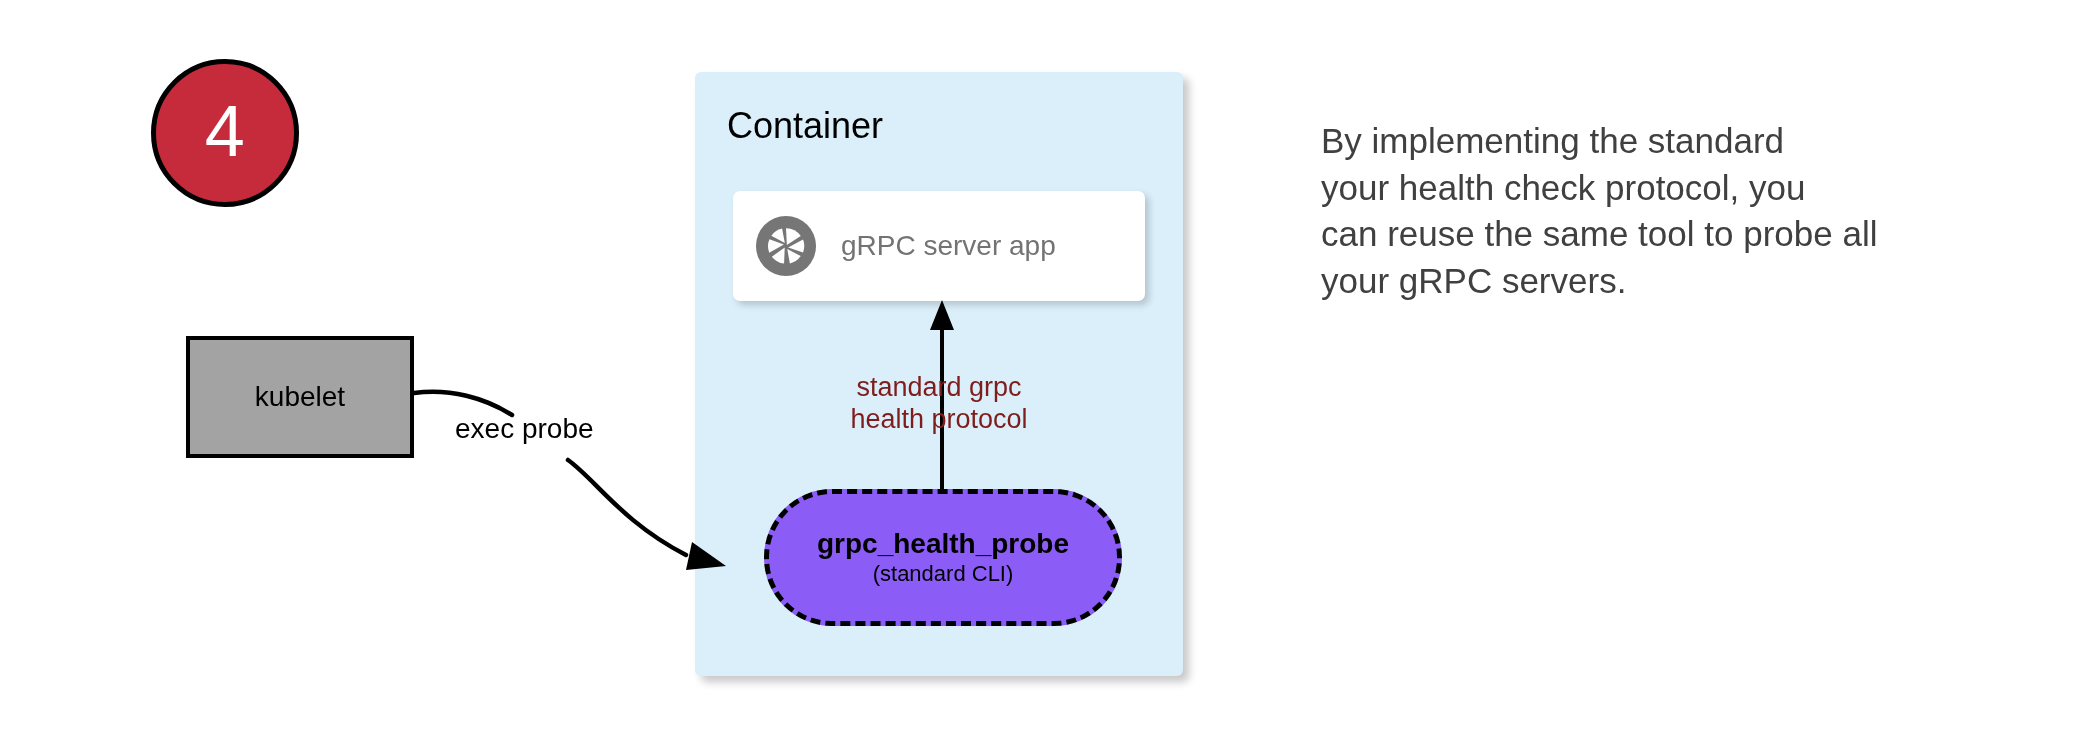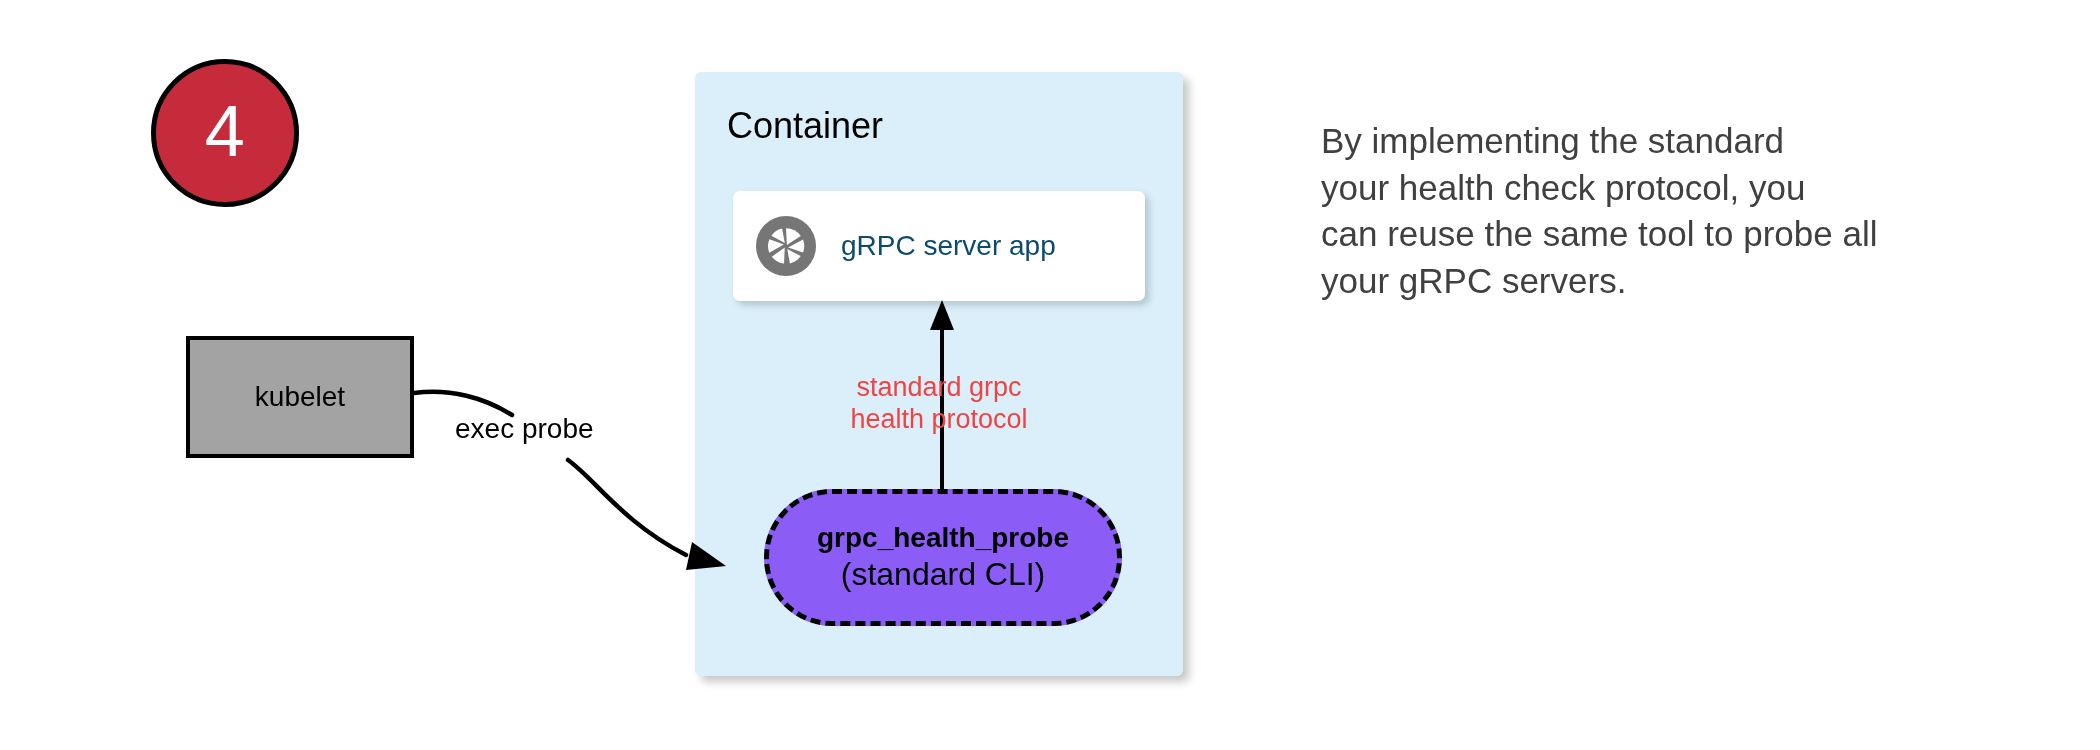--- a/index.html
+++ b/index.html
@@ -85,40 +85,40 @@
     width: 62px;
     height: 62px;
     margin-left: 22px;
     flex: 0 0 auto;
   }
   .server-card-label {
     margin-left: 24px;
     font-size: 28px;
     line-height: 1.2;
     white-space: nowrap;
-    color: #0c4a6e;
+    color: #737373;
   }
 
   
   .protocol-arrow {
     position: absolute;
     left: 912px;
     top: 298px;
     width: 60px;
     height: 200px;
   }
   .protocol-label {
     position: absolute;
     left: 695px;
     top: 372px;
     width: 488px;
     text-align: center;
     font-size: 27px;
     line-height: 1.18;
-    color: #ef4444;
+    color: #7f1d1d;
   }
 
   
   .probe-box {
     position: absolute;
     left: 764px;
     top: 489px;
     width: 358px;
     height: 137px;
     background: #8b5cf6;
@@ -130,21 +130,21 @@
     align-items: center;
     justify-content: center;
   }
   .probe-title {
     font-size: 28px;
     font-weight: bold;
     line-height: 1.22;
     white-space: nowrap;
   }
   .probe-sub {
-    font-size: 32px;
+    font-size: 22px;
     font-weight: 400;
     line-height: 1.22;
     white-space: nowrap;
   }
 
   
   .kubelet-box {
     position: absolute;
     left: 186px;
     top: 336px;

